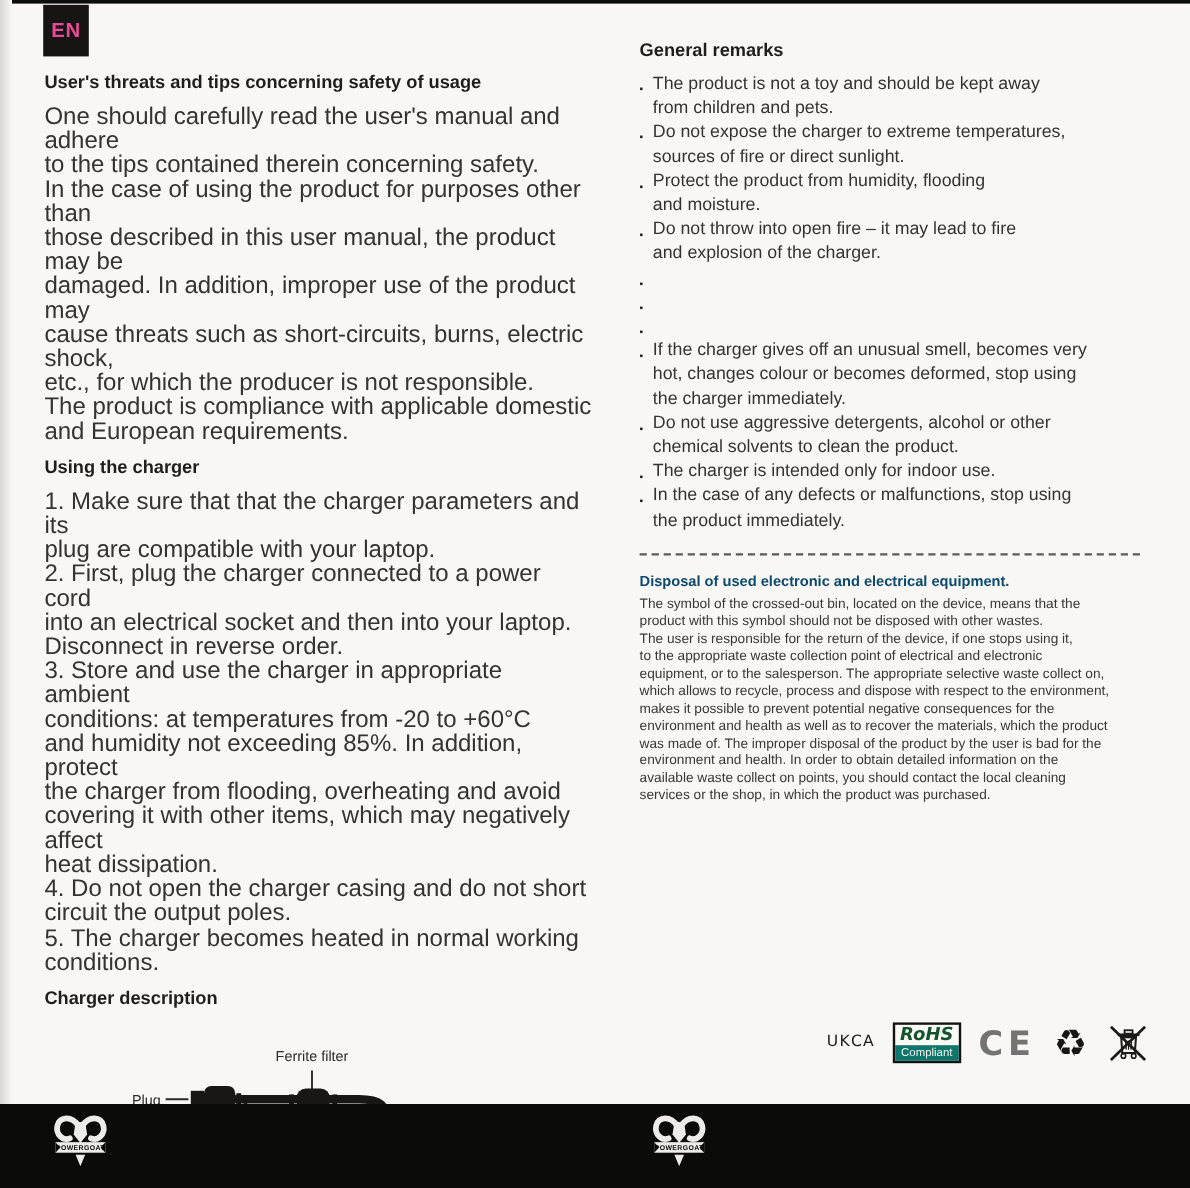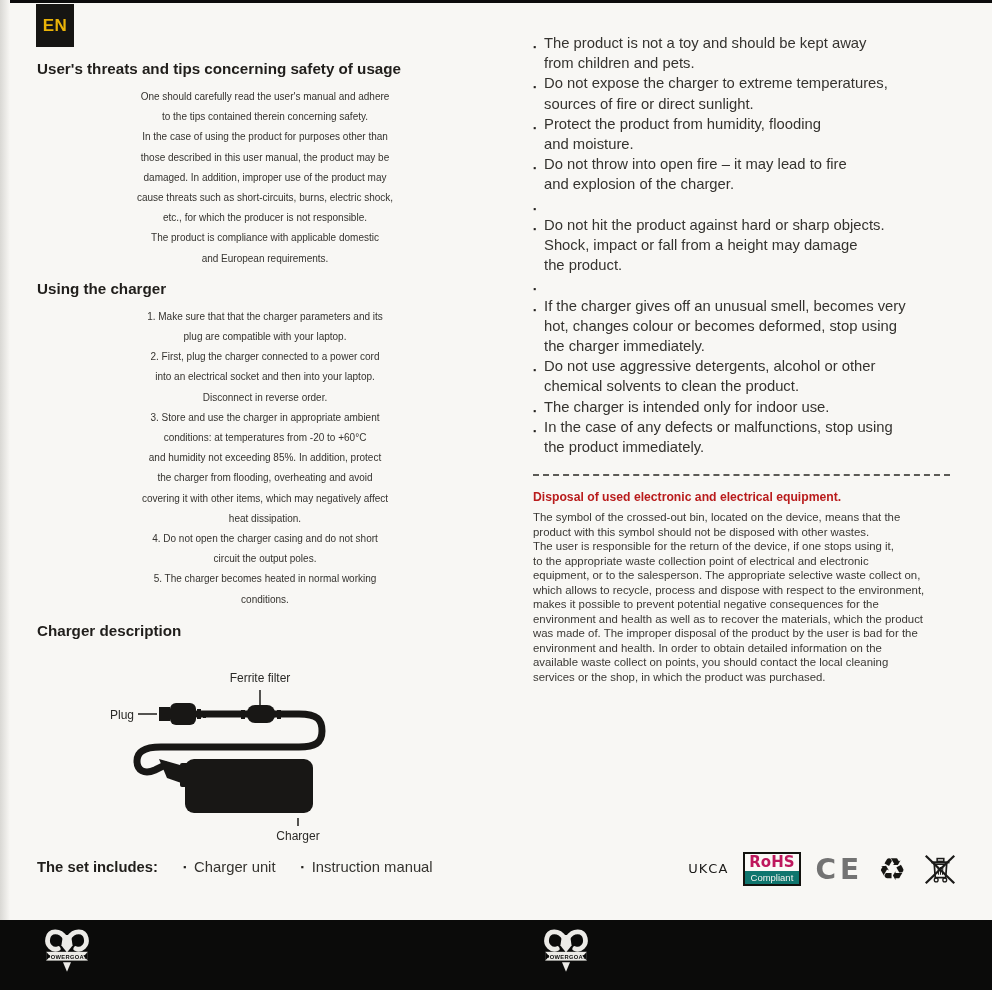--- a/index.html
+++ b/index.html
@@ -8,52 +8,52 @@
     background:#f8f7f4;
     font-family:"Liberation Sans",sans-serif;
     color:#35332f;
     -webkit-font-smoothing:antialiased;
   }
   .top-strip{position:absolute;top:0;left:0;width:100%;height:3px;background:#0c0c0c;}
   .edge-left{position:absolute;top:0;left:0;width:10px;height:920px;
     background:linear-gradient(90deg,#d9d8d4,#f8f7f4);}
   .lang-badge{
     position:absolute;left:36px;top:4px;width:38px;height:43px;background:#161513;
-    color:#eab308;font-weight:bold;font-size:17px;display:flex;align-items:center;justify-content:center;
+    color:#ec4899;font-weight:bold;font-size:17px;display:flex;align-items:center;justify-content:center;
     letter-spacing:.5px;
   }
   .col-left{position:absolute;left:37px;top:59px;width:456px;}
   .col-right{position:absolute;left:533px;top:33px;width:445px;}
   h1,h2{font-size:15.2px;line-height:20px;margin:0;color:#201e1b;font-weight:bold;}
-  .body-text{font-size:10px;line-height:20.2px;white-space:pre-line;margin:0;text-align:center;}
+  .body-text{font-size:20px;line-height:20.2px;white-space:pre-line;margin:0;}
   .safety-heading{margin-bottom:8px;}
   .safety-text{margin-bottom:10px;}
   .using-heading{margin-bottom:8px;}
   .using-steps{margin-bottom:11px;}
   .charger-heading{margin-bottom:16px;}
   .diagram{display:block;}
   .diagram text{font-family:"Liberation Sans",sans-serif;font-size:12px;fill:#2b2a27;}
   .set-line{margin-top:10px;font-size:14.8px;display:flex;align-items:baseline;gap:25px;}
   .set-label{font-weight:bold;color:#201e1b;}
   .set-item{display:inline-flex;align-items:baseline;gap:8px;}
   .sq-bullet{font-size:9px;position:relative;top:-2px;color:#201e1b;}
   .remarks-heading{margin-bottom:7px;}
   .bullet-list{list-style:none;margin:0;padding:0;font-size:14.8px;line-height:20.2px;}
   .bullet-list li{display:flex;gap:8px;margin:0;}
   .bullet-list .sq-bullet{flex:0 0 auto;top:4px;font-size:8.5px;}
   .bullet-list .li-text{white-space:pre-line;}
   .dashed-divider{border:none;border-top:2px dashed #5c5a56;margin:17px 0 0 0;width:417px;}
-  .disposal-heading{font-size:12.2px;line-height:15px;margin:14px 0 5px 0;color:#b91c1c;font-weight:bold;}
+  .disposal-heading{font-size:12.2px;line-height:15px;margin:14px 0 5px 0;color:#0c4a6e;font-weight:bold;}
   .fine-print{font-size:11.4px;line-height:14.5px;white-space:pre-line;margin:0;color:#3a3834;}
   .marks-row{position:absolute;top:846px;right:33px;height:46px;display:flex;align-items:center;gap:15px;}
   .ukca{display:flex;font-weight:normal;font-size:13px;line-height:16.5px;
     color:#1b1a18;letter-spacing:1px;font-family:"DejaVu Sans","Liberation Sans",sans-serif;}
   .rohs{border:2.5px solid #14130f;text-align:center;background:#fbfaf7;}
-  .rohs-title{font-weight:bold;font-size:15px;line-height:17px;padding:0 4px;color:#be185d;
-    font-family:"DejaVu Sans","Liberation Sans",sans-serif;}
+  .rohs-title{font-weight:bold;font-size:15px;line-height:17px;padding:0 4px;color:#14532d;
+    font-family:"DejaVu Sans","Liberation Sans",sans-serif;font-style:italic;}
   .rohs-sub{background:#0f766e;color:#f4f3ef;font-size:9.5px;line-height:13px;padding:0 3px;}
   .ce-mark{font-family:"DejaVu Sans","Liberation Sans",sans-serif;font-weight:bold;font-size:28px;
     letter-spacing:4px;color:#737373;}
   .recycle-mark{font-size:31px;line-height:1;color:#171613;}
   .bottom-bar{position:absolute;left:0;top:920px;width:100%;height:70px;background:#0b0b0a;}
   .goat-logo{position:absolute;top:5px;width:48px;height:52px;}
   .goat-logo.g1{left:43px;}
   .goat-logo.g2{left:542px;}
   .goat-logo text{font-family:"Liberation Sans",sans-serif;font-weight:bold;}
 </style>
@@ -133,20 +133,21 @@
       <span>Charger unit</span>
     </span>
     <span class="set-item">
       <span class="sq-bullet">▪</span>
       <span>Instruction manual</span>
     </span>
   </div>
 </div>
 
 <div class="col-right">
+  <h2 class="remarks-heading">General remarks</h2>
   <ul class="bullet-list">
     <li>
         <span class="sq-bullet">▪</span>
         <span class="li-text">The product is not a toy and should be kept away
 from children and pets.</span>
       </li>
     <li>
         <span class="sq-bullet">▪</span>
         <span class="li-text">Do not expose the charger to extreme temperatures,
 sources of fire or direct sunlight.</span>
@@ -159,23 +160,20 @@
     <li>
         <span class="sq-bullet">▪</span>
         <span class="li-text">Do not throw into open fire – it may lead to fire
 and explosion of the charger.</span>
       </li>
     <li>
         <span class="sq-bullet">▪</span>
       </li>
     <li>
         <span class="sq-bullet">▪</span>
-        <span class="li-text">Do not hit the product against hard or sharp objects.
-Shock, impact or fall from a height may damage
-the product.</span>
       </li>
     <li>
         <span class="sq-bullet">▪</span>
       </li>
     <li>
         <span class="sq-bullet">▪</span>
         <span class="li-text">If the charger gives off an unusual smell, becomes very
 hot, changes colour or becomes deformed, stop using
 the charger immediately.</span>
       </li>

